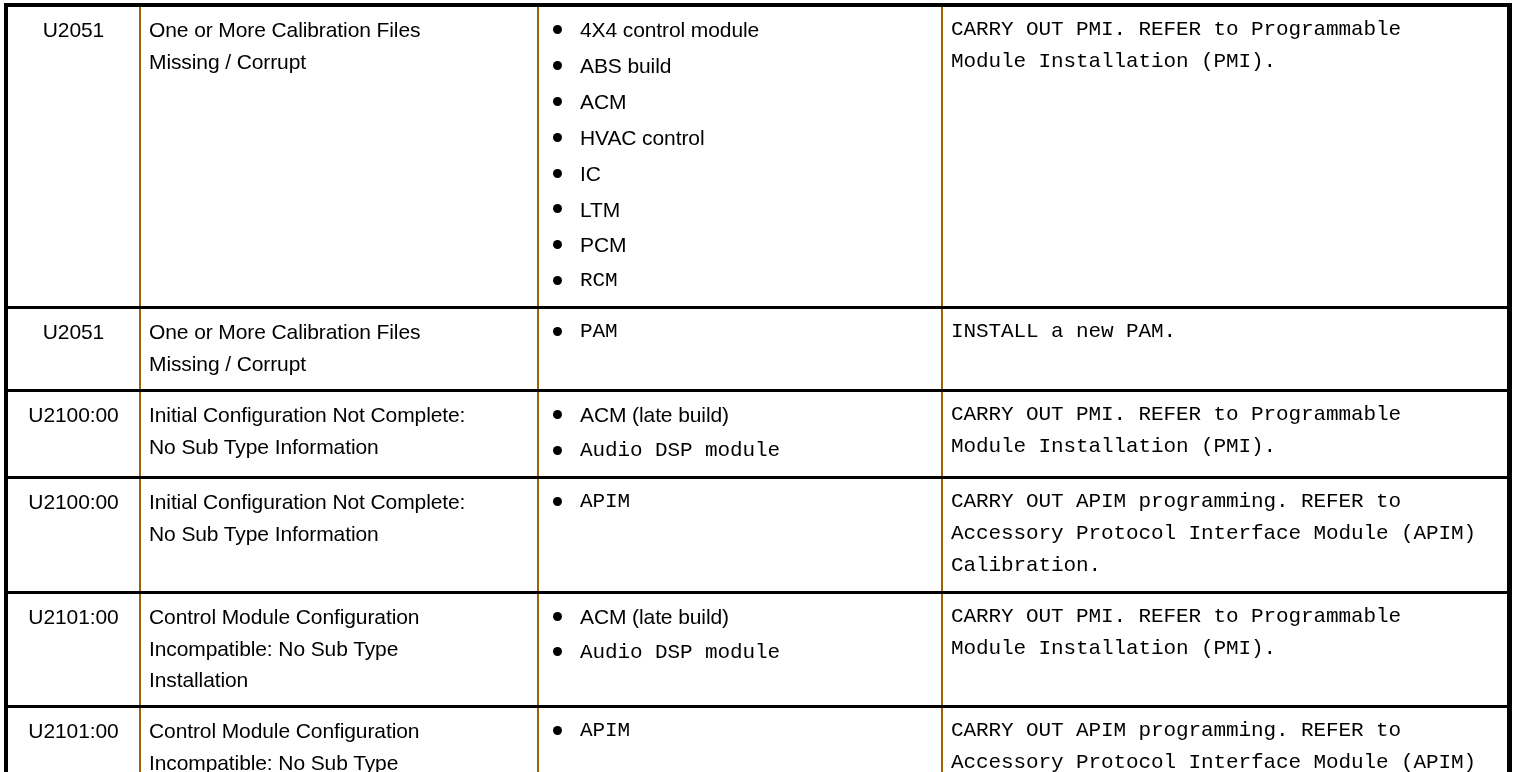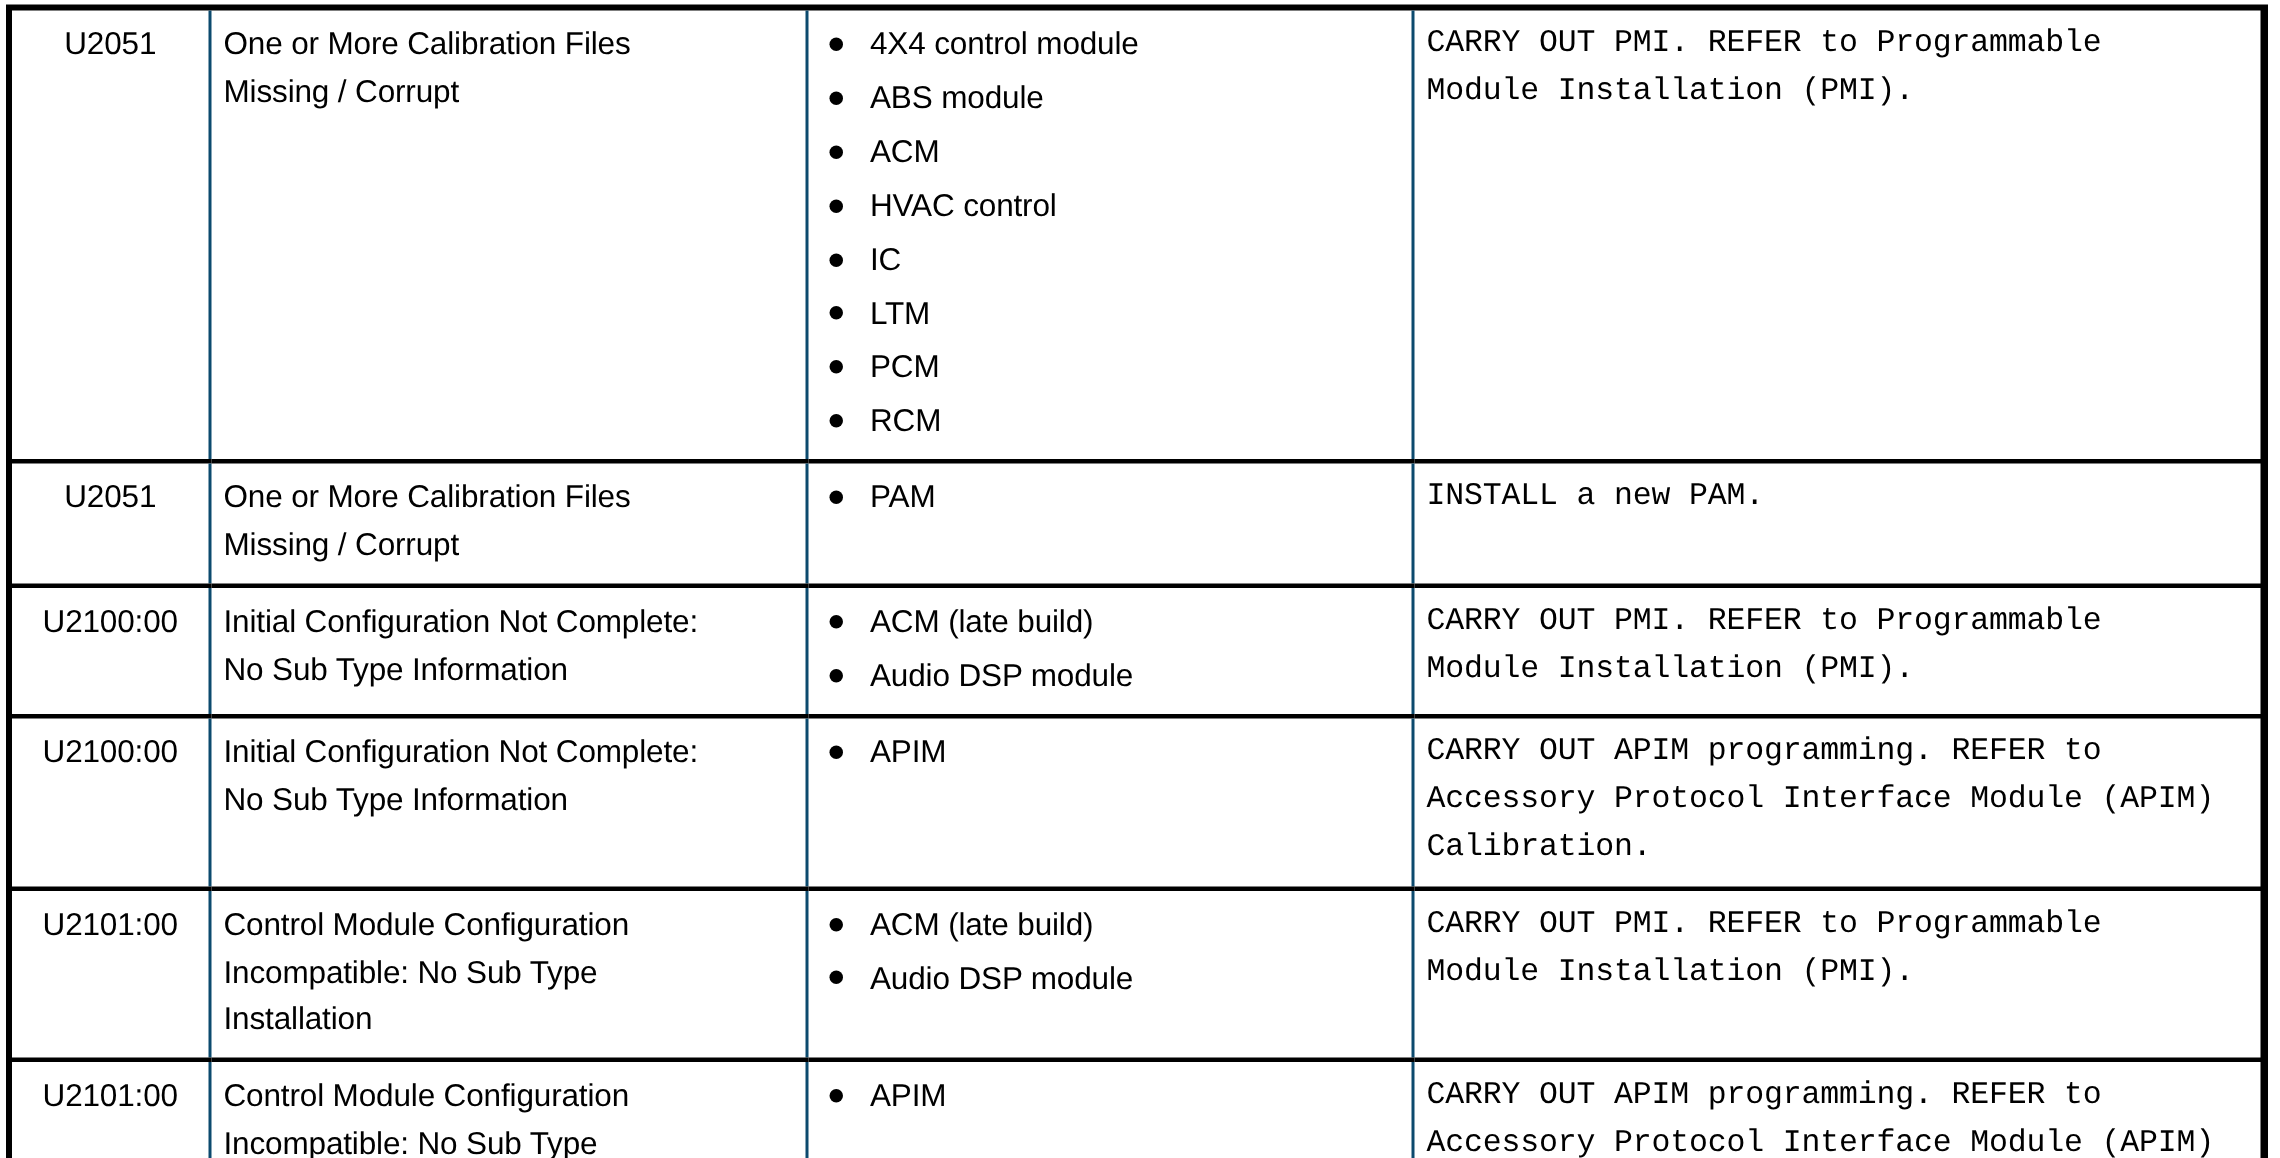--- a/index.html
+++ b/index.html
@@ -27,21 +27,21 @@
   }
 
   table.dtc-table {
     border-collapse: collapse;
     width: 100%;
     table-layout: fixed;
   }
 
   table.dtc-table td {
     border-top: 3px solid #000;
-    border-left: 2px solid #0c4a6e;
+    border-left: 2px solid #a16207;
     vertical-align: top;
     padding: 7px 8px 9px 8px;
     font-size: 21px;
     line-height: 1.52;
     letter-spacing: -0.1px;
   }
 
   table.dtc-table tr:first-child td {
     border-top: none;
   }
@@ -69,21 +69,21 @@
     list-style: none;
     margin: 0;
     padding: 0;
   }
   ul.module-list li {
     position: relative;
     padding-left: 33px;
     margin: 0 0 4px 0;
     line-height: 1.52;
   }
-  ul.module-list li:last-child { margin-bottom: 0; }
+  ul.module-list li:last-child { margin-bottom: 0; font-family: Liberation Mono, monospace; }
 
   ul.module-list li .bullet-dot {
     position: absolute;
     left: 6px;
     top: 50%;
     width: 9px;
     height: 9px;
     margin-top: -5px;
     background: #000;
     border-radius: 50%;
@@ -107,21 +107,21 @@
           <td class="cell-code">
             <span class="txt-line">U2051</span>
           </td>
           <td class="cell-desc">
             <span class="txt-line">One or More Calibration Files</span>
             <span class="txt-line">Missing / Corrupt</span>
           </td>
           <td class="cell-mods">
             <ul class="module-list">
               <li><span class="bullet-dot" aria-hidden="true"></span><span>4X4 control module</span></li>
-              <li><span class="bullet-dot" aria-hidden="true"></span><span>ABS module</span></li>
+              <li><span class="bullet-dot" aria-hidden="true"></span><span>ABS build</span></li>
               <li><span class="bullet-dot" aria-hidden="true"></span><span>ACM</span></li>
               <li><span class="bullet-dot" aria-hidden="true"></span><span>HVAC control</span></li>
               <li><span class="bullet-dot" aria-hidden="true"></span><span>IC</span></li>
               <li><span class="bullet-dot" aria-hidden="true"></span><span>LTM</span></li>
               <li><span class="bullet-dot" aria-hidden="true"></span><span>PCM</span></li>
               <li><span class="bullet-dot" aria-hidden="true"></span><span>RCM</span></li>
             </ul>
           </td>
           <td class="cell-act">
             <span class="txt-line">CARRY OUT PMI. REFER to Programmable</span>

